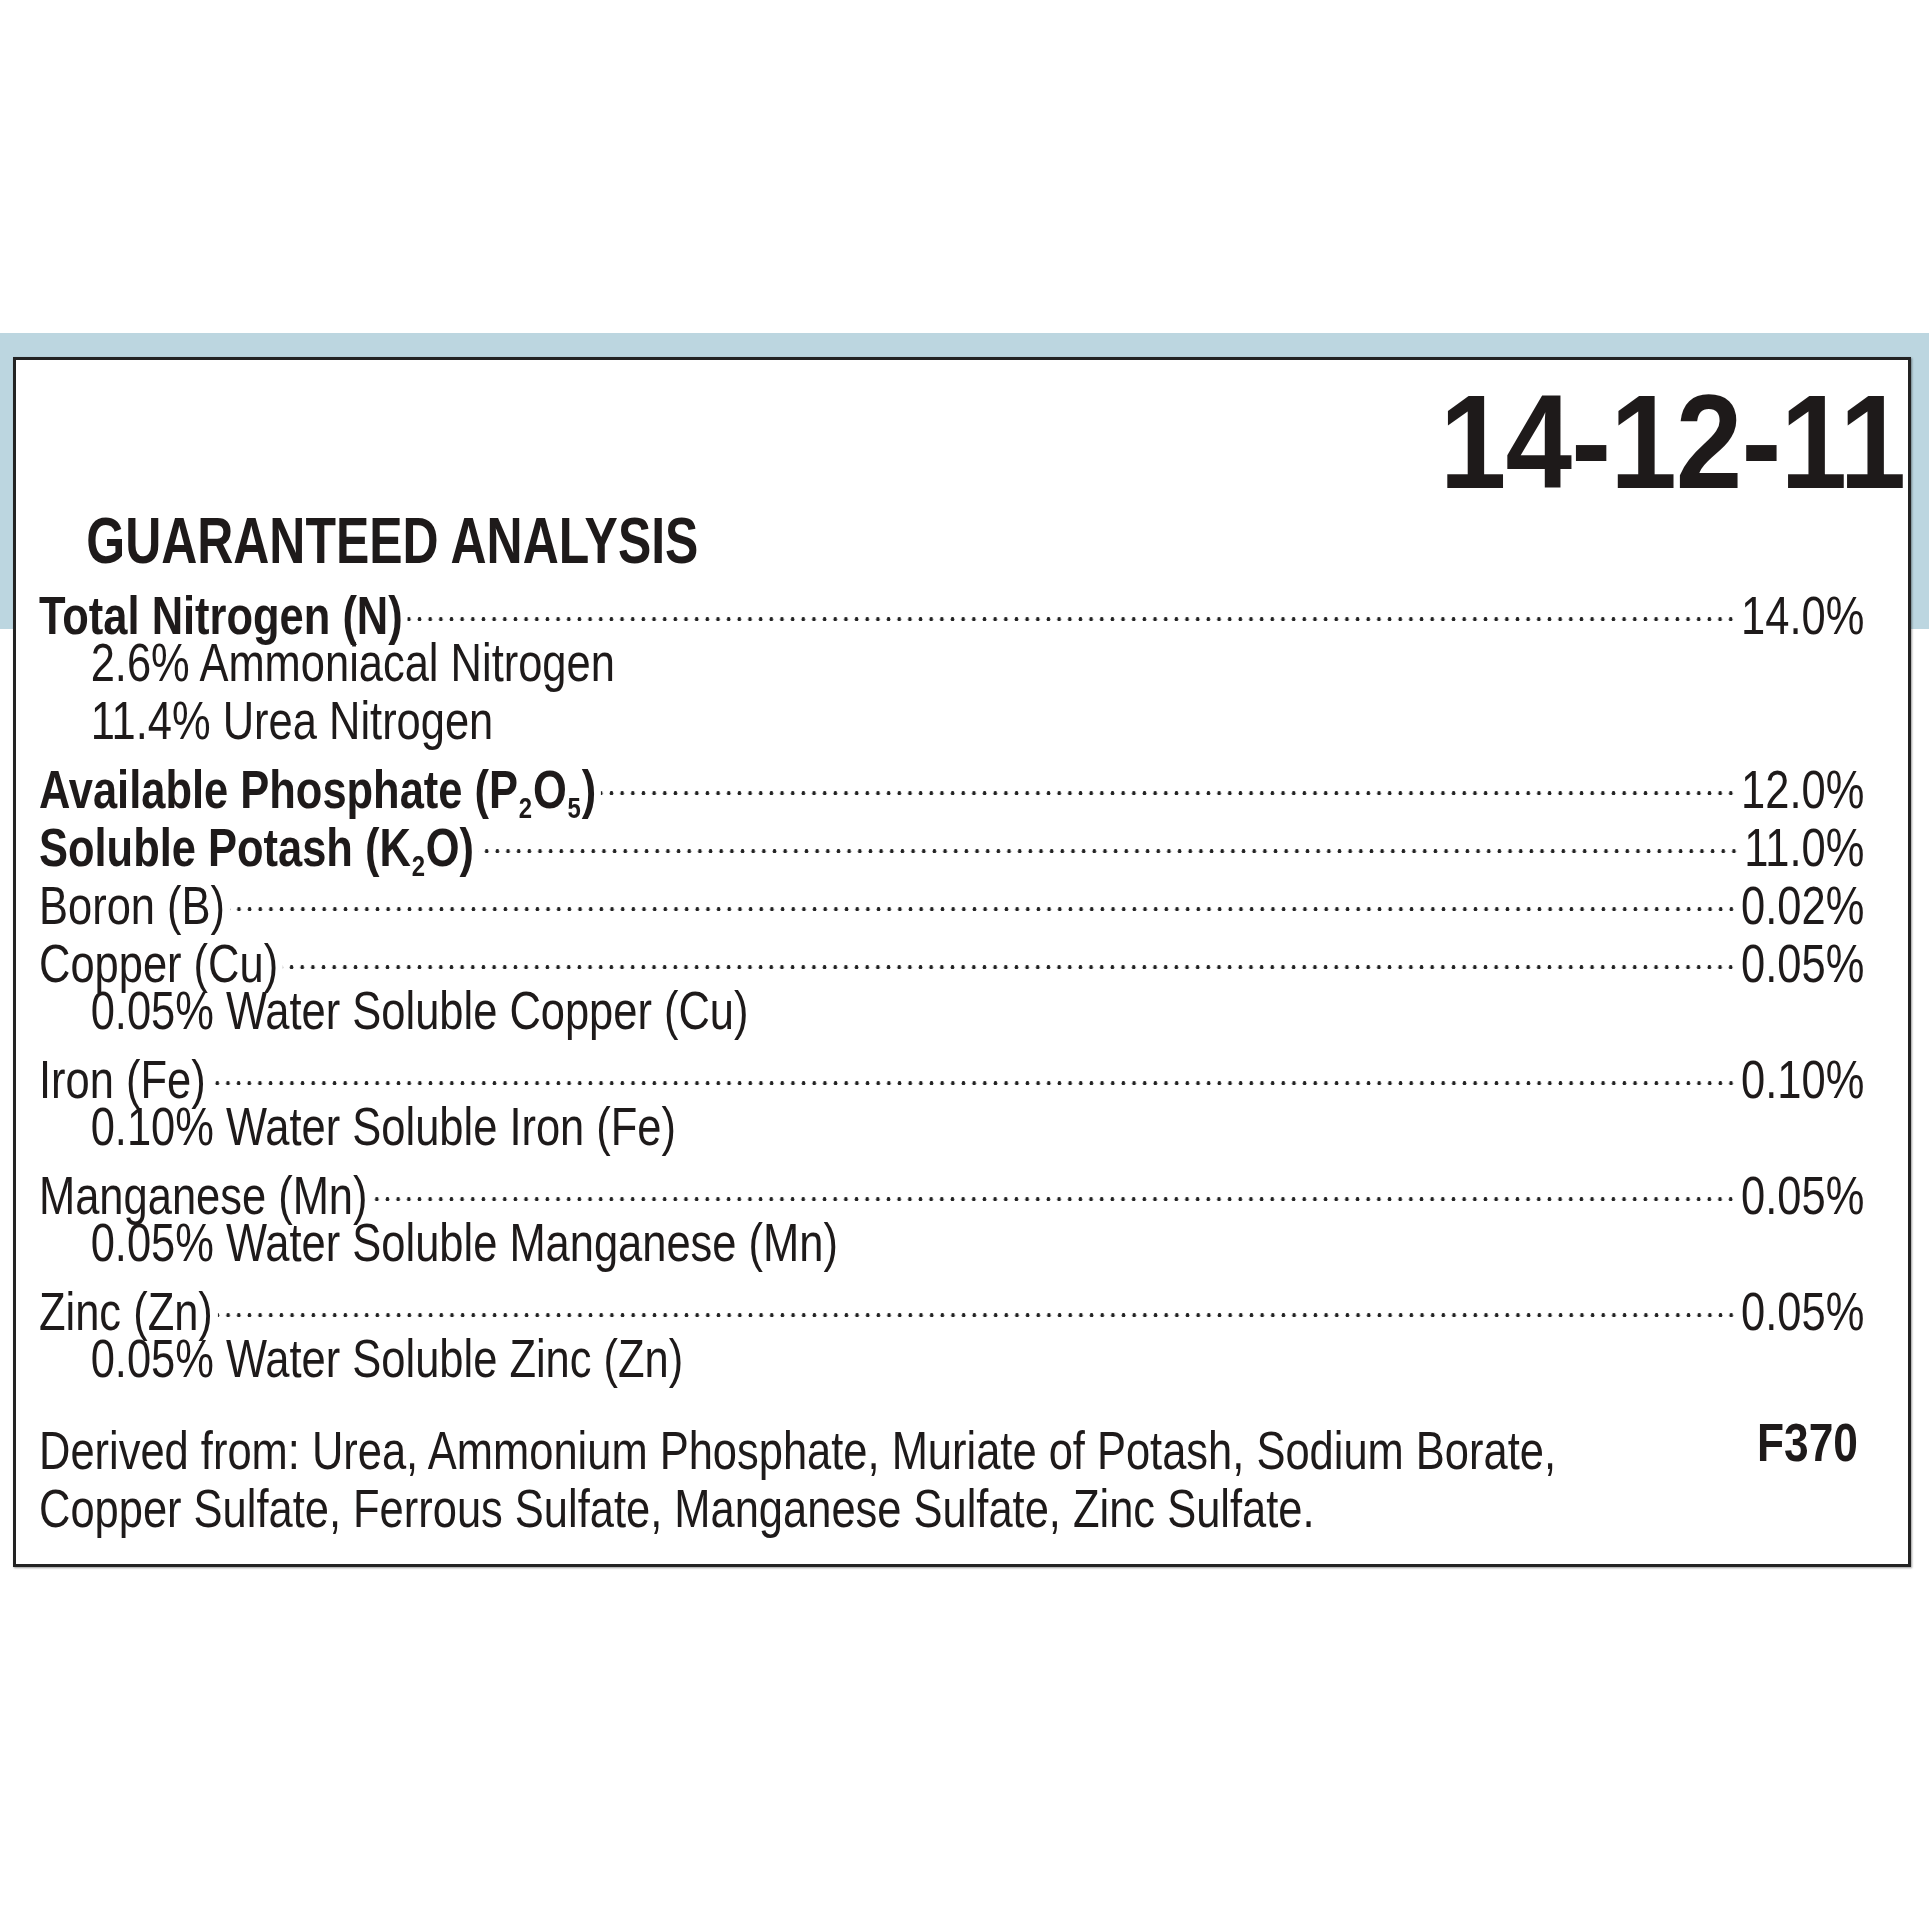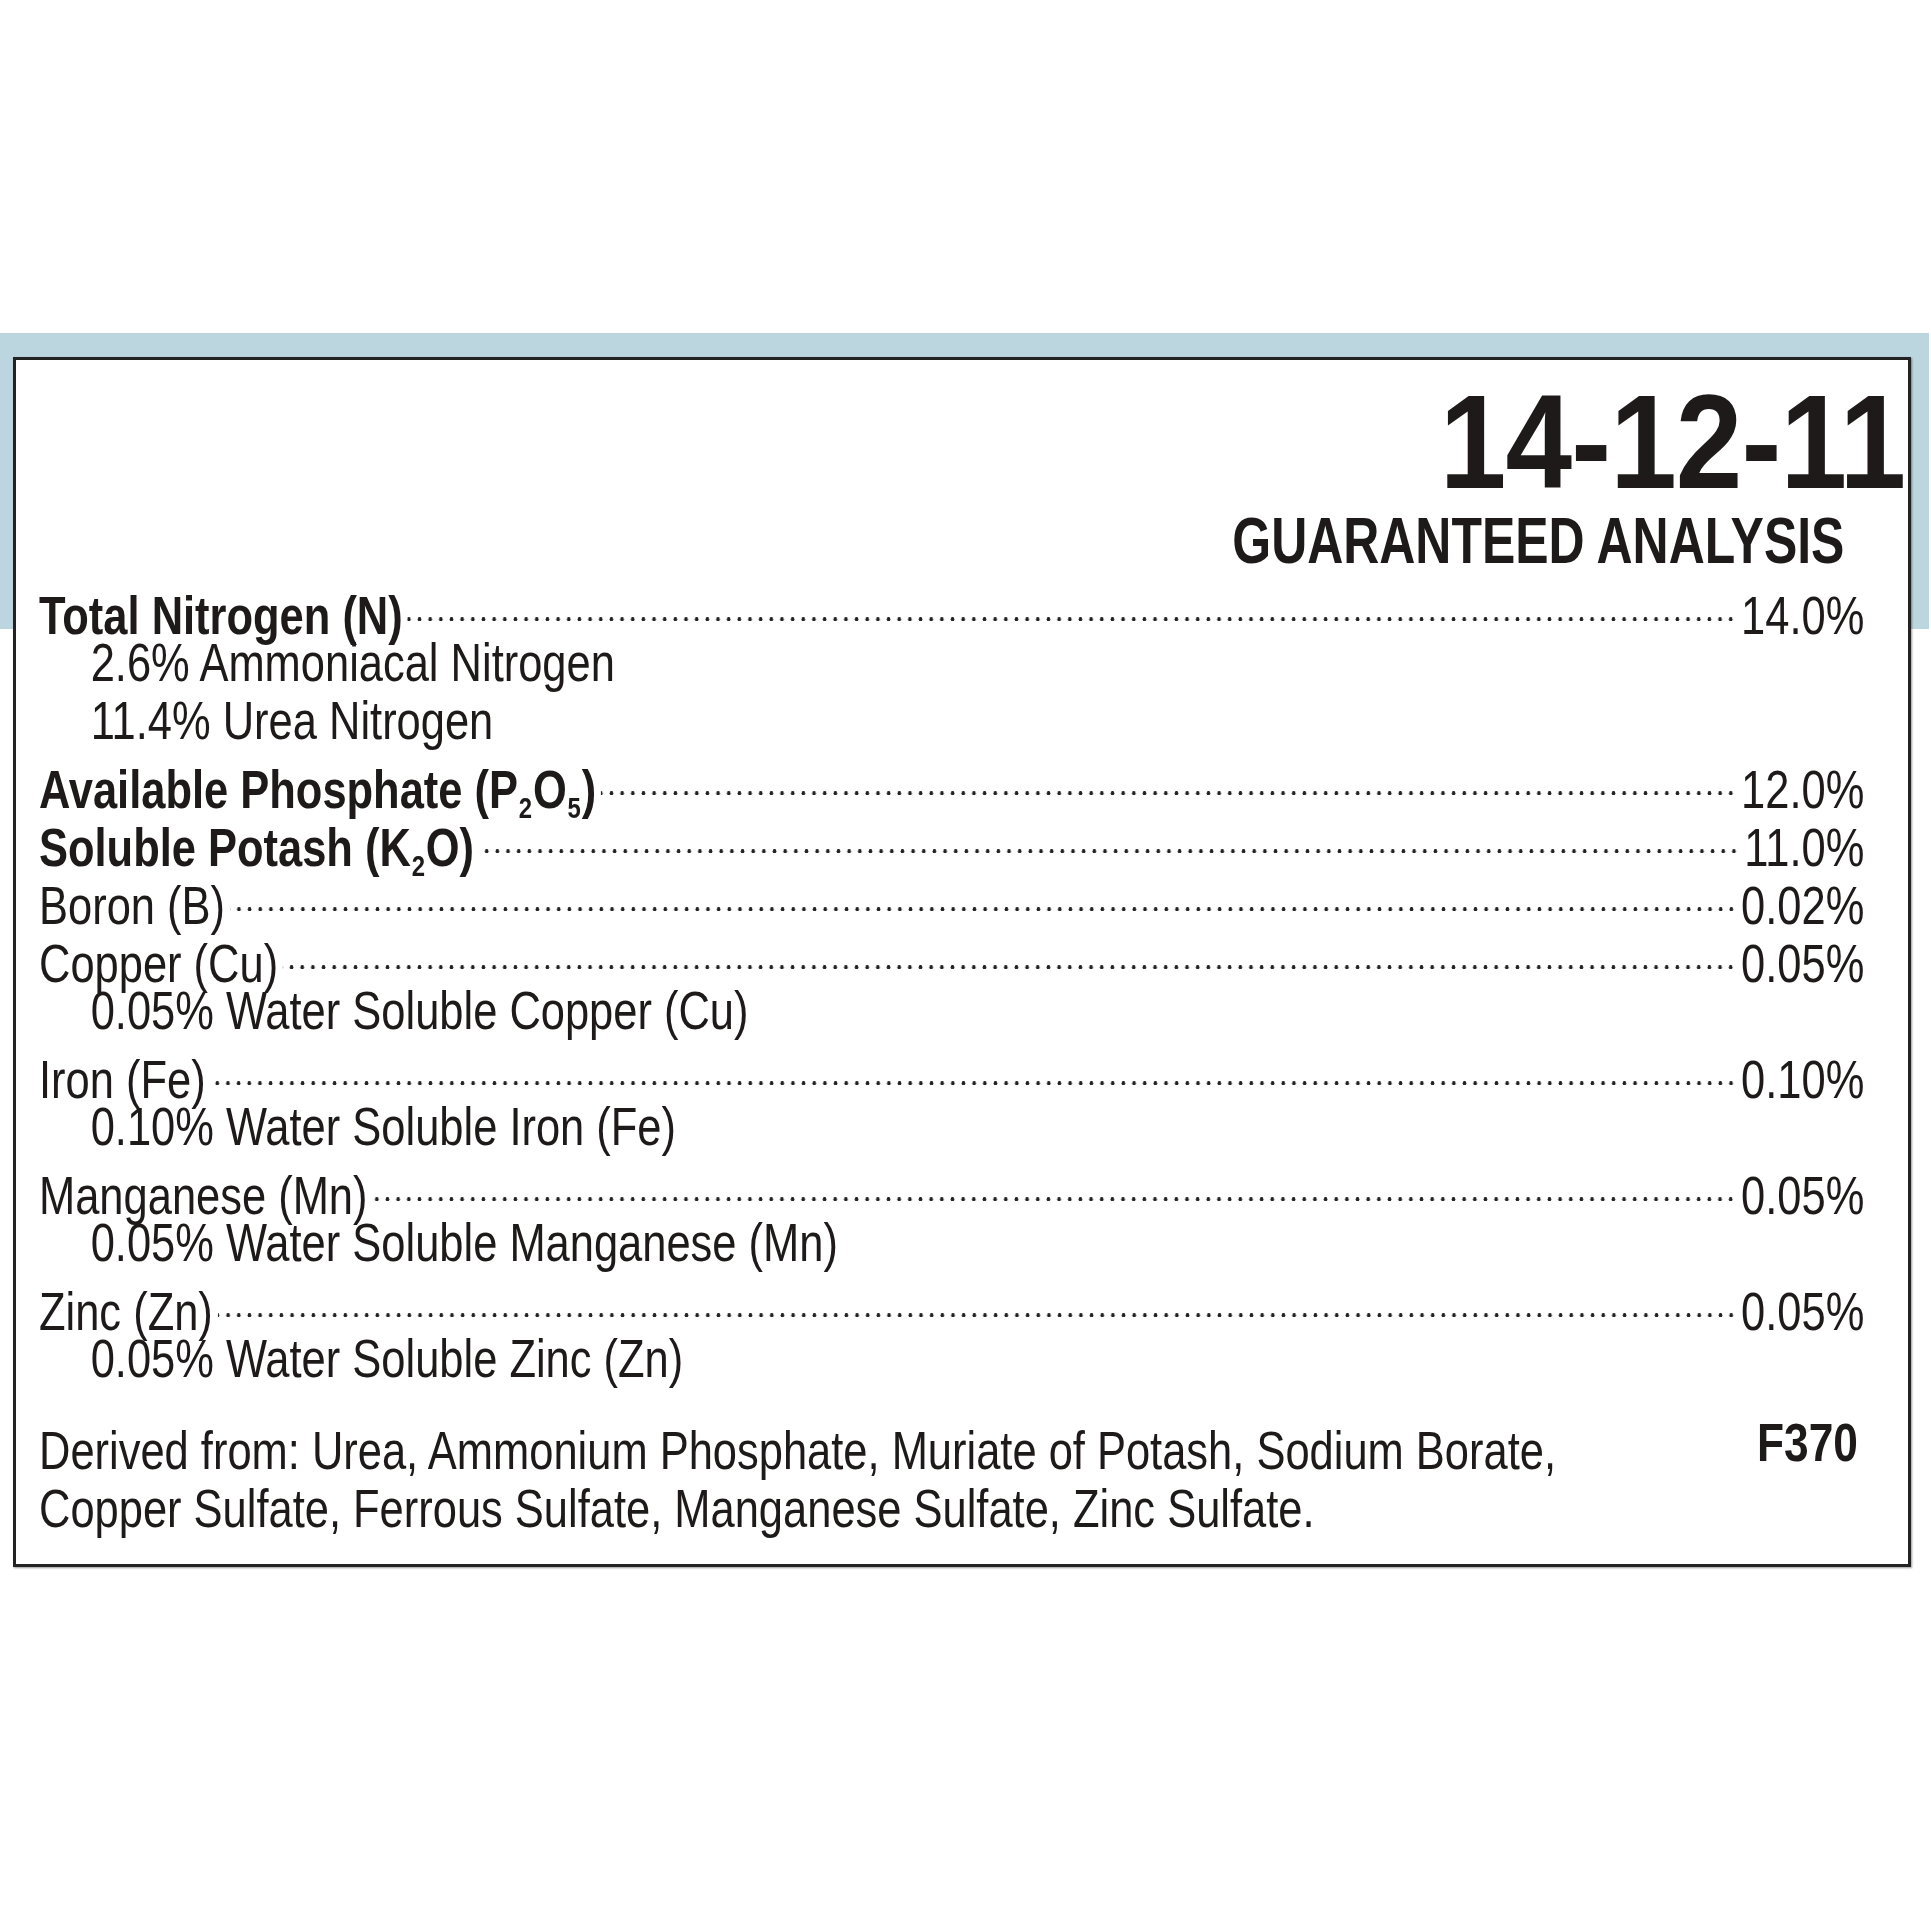--- a/index.html
+++ b/index.html
@@ -4,21 +4,21 @@
 <style>
   html, body { margin:0; padding:0; }
   body { width:1931px; height:1931px; background:#ffffff; position:relative; overflow:hidden;
          font-family:"Liberation Sans", sans-serif; color:#1e1a1a; }
   .band { position:absolute; left:0; top:333px; width:1929px; height:296px; background:#bcd6e0; }
   .panel { position:absolute; left:12.6px; top:357px; width:1892px; height:1204px;
            border:3.9px solid #232323; background:#ffffff; box-shadow:1px 1px 1.9px rgba(0,0,0,0.4); }
   .title { position:absolute; left:0; width:100%; top:365px; text-align:right; height:154px; }
   .title span { display:inline-block; font-weight:bold; font-size:133px; line-height:154px;
                 transform:scaleX(0.9); transform-origin:center; letter-spacing:-1px; }
-  .subtitle { position:absolute; left:0; width:100%; top:507px; text-align:right; height:68px; }
+  .subtitle { position:absolute; left:0; width:100%; top:507px; text-align:left; height:68px; }
   .subtitle span { display:inline-block; font-weight:bold; font-size:64px; line-height:68px;
                    transform:scaleX(0.78); transform-origin:center; }
   .rows { position:absolute; left:39px; top:576px; width:2226px; transform:scaleX(0.82); transform-origin:0 0; }
   .row { display:flex; align-items:baseline; height:58px; line-height:58px; font-size:53px; white-space:nowrap; }
   .row.sub { padding-left:63px; }
   .row .lbl.bold { font-weight:bold; }
   .row .leader { flex:1; overflow:hidden; margin:0 5.8px; position:relative; height:58px; }
   .row .leader::before { content:""; position:absolute; left:0; right:0; bottom:12.6px; height:4.8px;
         background-image:radial-gradient(circle, #222 2.1px, transparent 2.6px);
         background-size:13px 4.8px; background-repeat:repeat-x; background-position:right center; }

